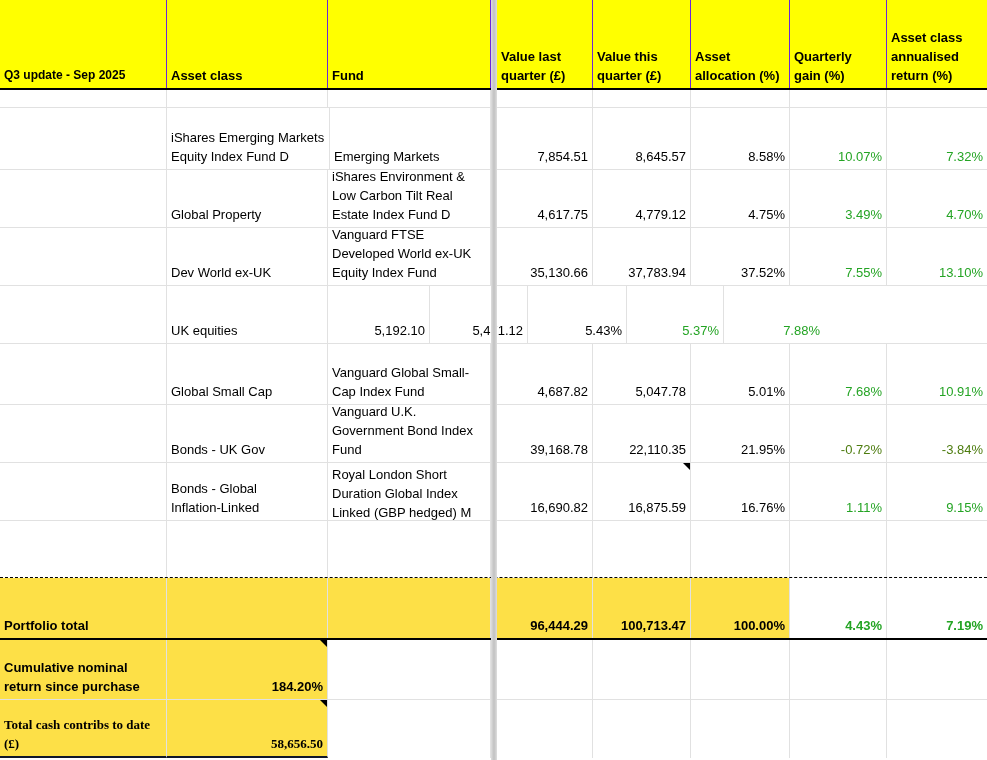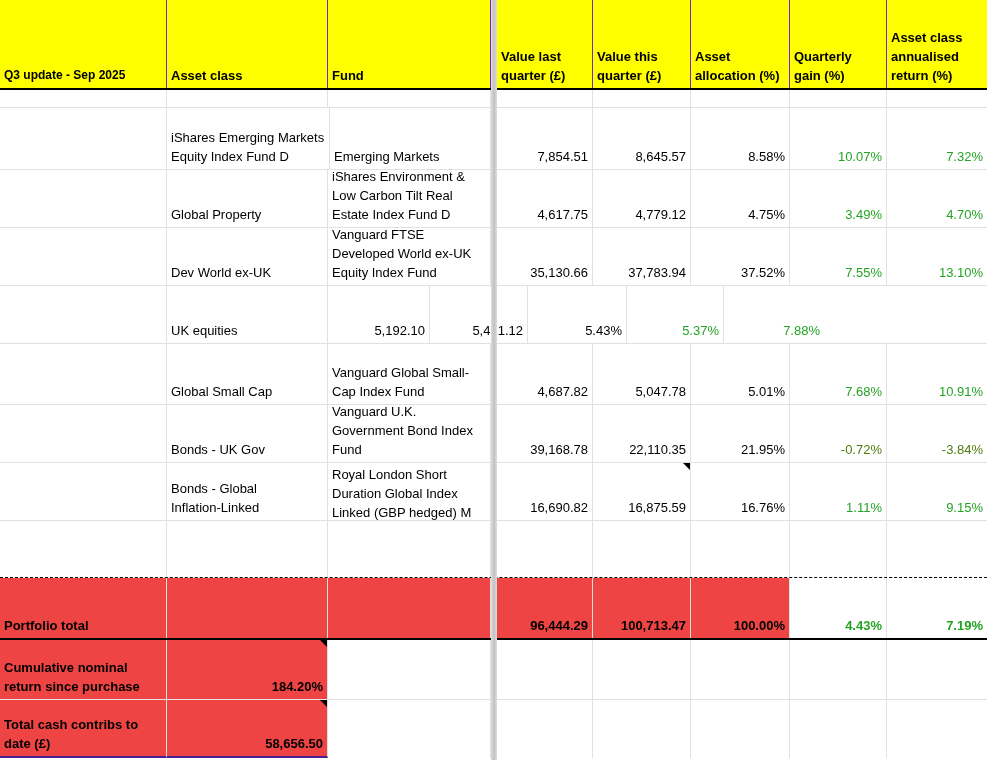--- a/index.html
+++ b/index.html
@@ -33,34 +33,34 @@
   
   .r-header{height:90px;border-bottom:2px solid #000;}
   .r-gap{height:18px;}
   .r1{height:62px;}
   .r2,.r3,.r4,.r6,.r7{height:58px;}
   .r5{height:61px;}
   .r-break{height:57px;border-bottom:1px dashed #000;}
   .r-total{height:62px;border-bottom:2px solid #000;}
   .r-cum{height:60px;}
   .r-cash{height:58px;}
-  .r-cash .c-a,.r-cash .c-b{border-bottom:2px solid #4c1d95;}
+  .r-cash .c-a,.r-cash .c-b{border-bottom:2px solid #0f172a;font-family:Liberation Serif, serif;}
   .r-cash{border-bottom:none;}
   
   .r-header .cell{background:#ffff00;font-weight:bold;border-right:1px solid #6d28d9;}
   .r-header .c-h{border-right:none;}
   .r-header .c-sp{background:#ffff00;border-right:none;}
   .title-cell{font-size:12px;}
   
   .num{justify-content:flex-end;text-align:right;}
   .green{color:#24a424;}
   .red{color:#4d7c0f;}
   .bold{font-weight:bold;}
   
-  .bg-total{background:#ef4444;}
+  .bg-total{background:#fde047;}
   
   .pane-divider{
     position:absolute;left:491px;top:0;width:6px;height:760px;
     background:linear-gradient(90deg,#dedede,#c6c6c6 40%,#c6c6c6 60%,#dedede);
     z-index:5;
   }
   
   .corner-tri{
     position:absolute;top:0;right:0;width:0;height:0;
     border-top:7px solid #000;border-left:7px solid transparent;

